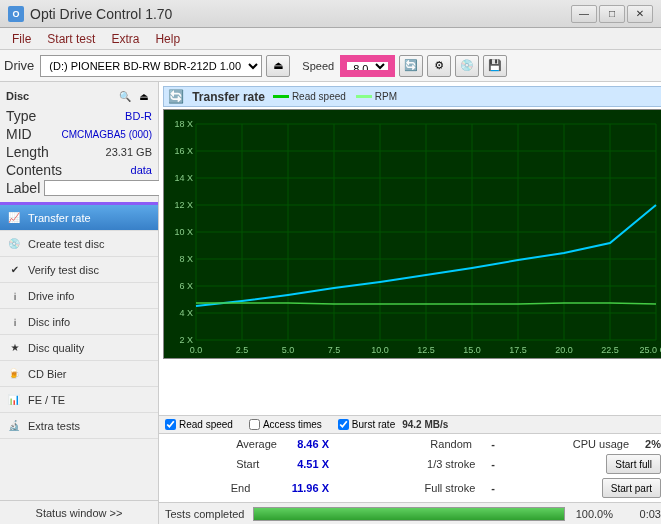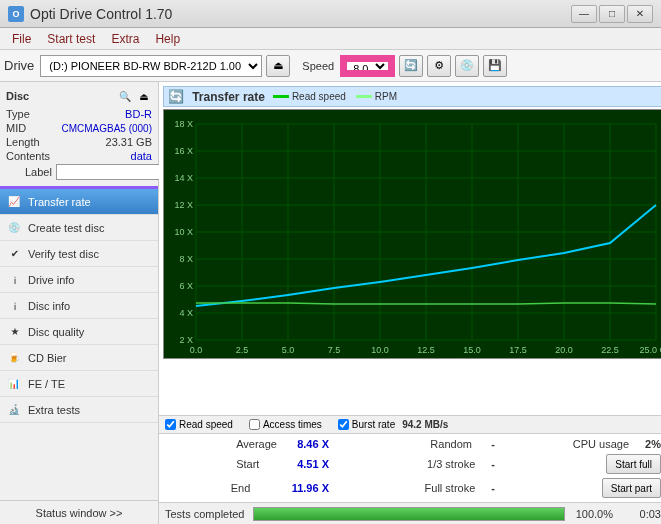--- a/index.html
+++ b/index.html
@@ -28,24 +28,24 @@
     .main-layout { display: flex; height: calc(524px - 28px - 22px - 32px); }
     
     
     .sidebar { width: 159px; background: #f0f0f0; border-right: 1px solid #ccc; display: flex; flex-direction: column; }
     .disc-panel { padding: 6px; border-bottom: 3px solid #8b5cf6; }
     .disc-header { display: flex; align-items: center; justify-content: space-between; margin-bottom: 4px; }
     .disc-title { font-size: 11px; font-weight: bold; color: #333; }
     .disc-icons { display: flex; gap: 2px; }
     .disc-icon-btn { width: 16px; height: 16px; cursor: pointer; display: flex; align-items: center; justify-content: center; font-size: 10px; }
     .disc-row { display: flex; justify-content: space-between; align-items: center; margin-bottom: 2px; }
-    .disc-row-label { font-size: 11px; color: #333; }
+    .disc-row-label { font-size: 14px; color: #333; }
     .disc-row-value { font-size: 11px; color: #0000cc; }
     .disc-row-value.normal { color: #333; }
-    .label-row { display: flex; align-items: center; gap: 4px; margin-top: 2px; margin-left: 19px; }
+    .label-row { display: flex; align-items: center; gap: 4px; margin-top: 2px; }
     .label-input { height: 16px; border: 1px solid #999; background: white; font-size: 10px; flex: 1; padding: 0 2px; }
     .label-btn { width: 16px; height: 16px; cursor: pointer; display: flex; align-items: center; justify-content: center; }
     
     
     .nav-items { flex: 1; }
     .nav-item { height: 26px; display: flex; align-items: center; padding: 0 8px; cursor: pointer; font-size: 11px; color: #333; gap: 6px; border-bottom: 1px solid #ddd; }
     .nav-item.active { background: linear-gradient(to bottom, #5ba8e8, #3880c8); color: white; }
     .nav-item-icon { width: 14px; height: 14px; display: flex; align-items: center; justify-content: center; font-size: 10px; }
     
     

